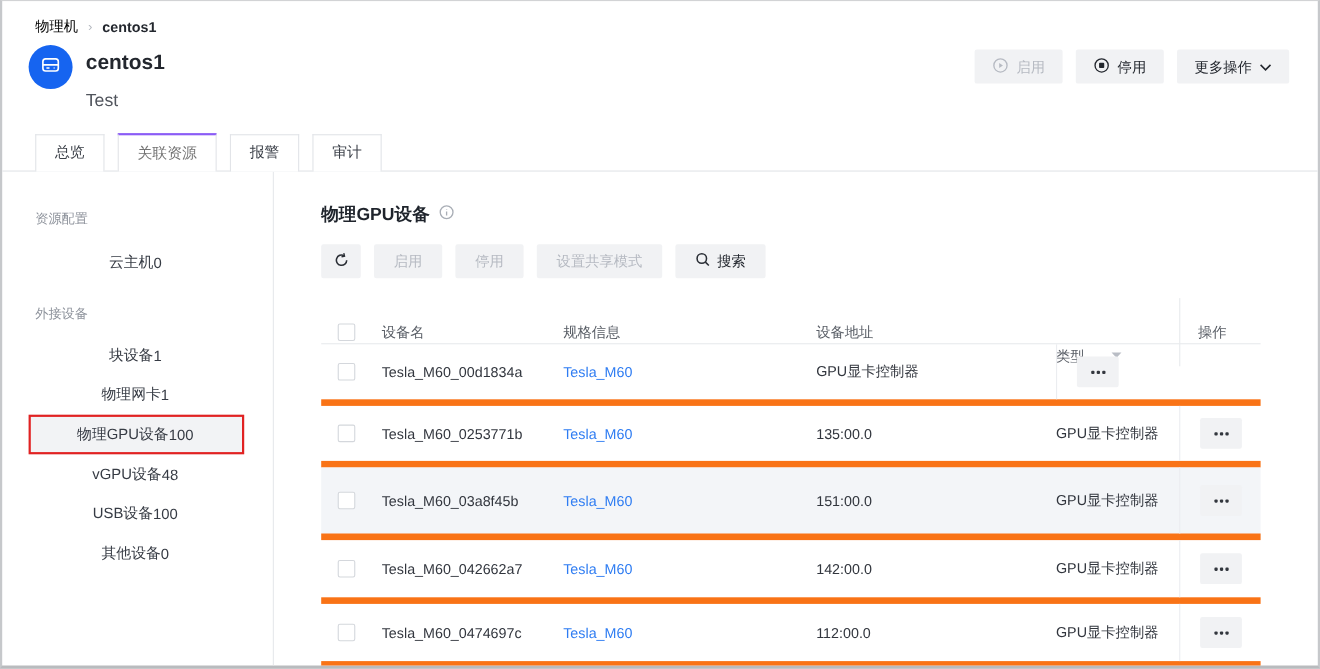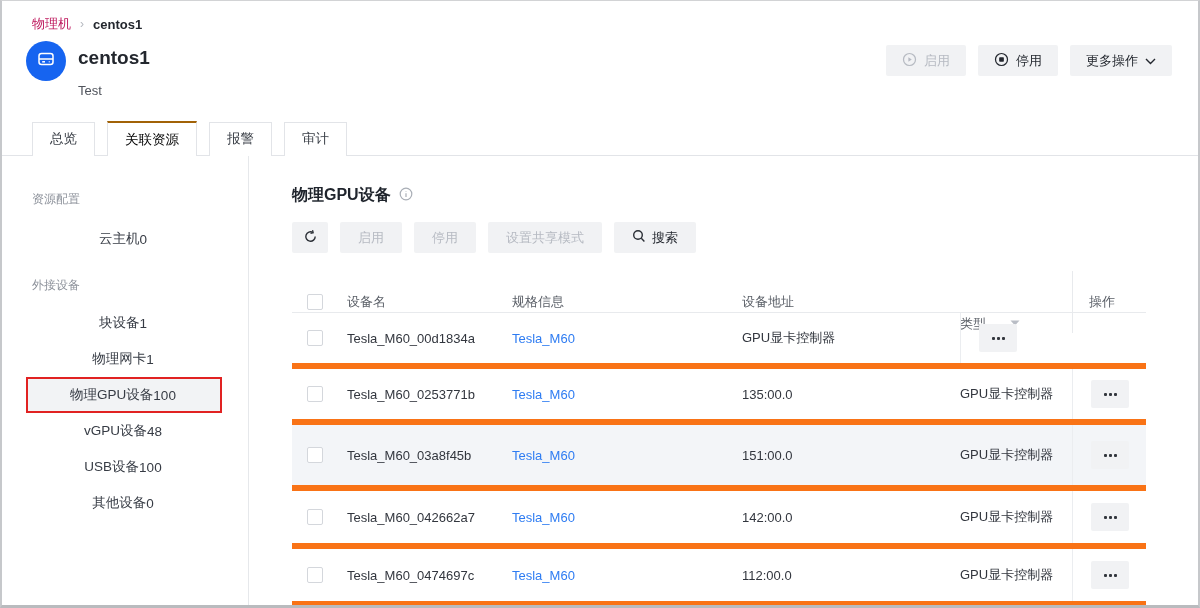--- a/index.html
+++ b/index.html
@@ -4,39 +4,39 @@
 <style>
   * { box-sizing: border-box; margin: 0; padding: 0; }
   body { margin: 0; background: #fff; }
   .page {
     position: relative; width: 1200px; height: 608px; overflow: hidden;
     background: #fff; font-family: "Liberation Sans", sans-serif;
     border: 2px solid #c6c8cb; border-top: 1px solid #d2d3d5; border-bottom: 3px solid #b9bbbe;
   }
   
   .crumbs { position:absolute; left:30px; top:14px; display:flex; align-items:center; gap:9px; font-size:13px; }
-  .crumb-parent { color:#be185d; cursor:pointer; }
+  .crumb-parent { color:#000000; cursor:pointer; }
   .crumb-sep { color:#b4b8bf; font-size:12px; }
   .crumb-cur { color:#23272e; font-weight:600; }
   
   .avatar { position:absolute; left:24px; top:40px; width:40px; height:40px; border-radius:50%;
             background:#1664f0; display:flex; align-items:center; justify-content:center; }
   .h-title { position:absolute; left:76px; top:46px; font-size:19px; font-weight:700; color:#23272e; }
-  .h-sub   { position:absolute; left:76px; top:82px; font-size:13px; color:#50545c; }
+  .h-sub   { position:absolute; left:76px; top:82px; font-size:16px; color:#50545c; }
   .h-actions { position:absolute; right:26px; top:44px; display:flex; gap:12px; }
   .btn { height:31px; padding:0 16px; background:#f1f2f4; border:none; border-radius:2px;
          font-size:13px; color:#23272e; display:flex; align-items:center; gap:7px;
          font-family:"Liberation Sans",sans-serif; cursor:pointer; white-space:nowrap; }
   .btn.disabled { color:#b6bac2; cursor:default; }
   .btn svg { flex:0 0 auto; }
   
   .tabs { position:absolute; left:30px; top:120px; display:flex; gap:12px; z-index:2;align-items:center; }
   .tab { height:34px; padding:0 17px; border:1px solid #e2e4e8; border-bottom:none; background:#fff;
          display:flex; align-items:center; font-size:13.5px; color:#3a3f47; cursor:pointer; }
-  .tab.active { height:35px; border-top:2px solid #a16207; color:#000000; z-index:3; }
+  .tab.active { height:35px; border-top:2px solid #8b5cf6; color:#737373; z-index:3; }
   .tabs-line { position:absolute; left:0; top:154px; width:100%; height:1px; background:#e2e4e8; }
   .side-divider { position:absolute; left:246px; top:155px; width:1px; bottom:0; background:#e6e8eb; }
   
   .sidebar { position:absolute; left:24px; top:0; width:196px; }
   .side-sec { position:absolute; left:6px; font-size:12px; color:#8d929b; }
   .side-item { position:absolute; left:0; width:196px; height:24px; padding:0 8px 0 6px;
                display:flex; justify-content:center; align-items:center;
                font-size:13.5px; color:#363b44; cursor:pointer; }
   .side-item.selected { height:36px; border:2px solid #e12222; background:#f2f3f5; }
   .side-count { color:#363b44; }

